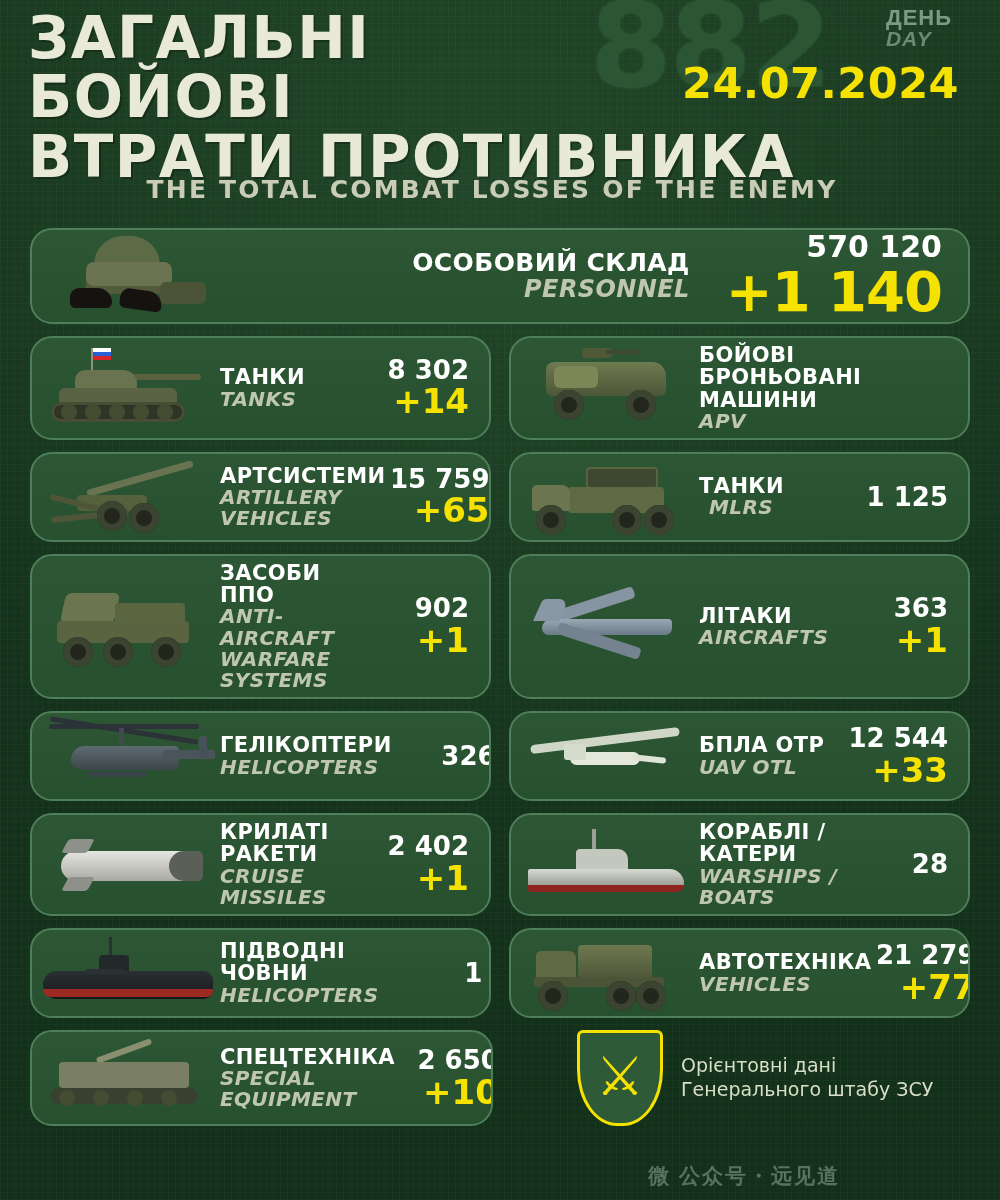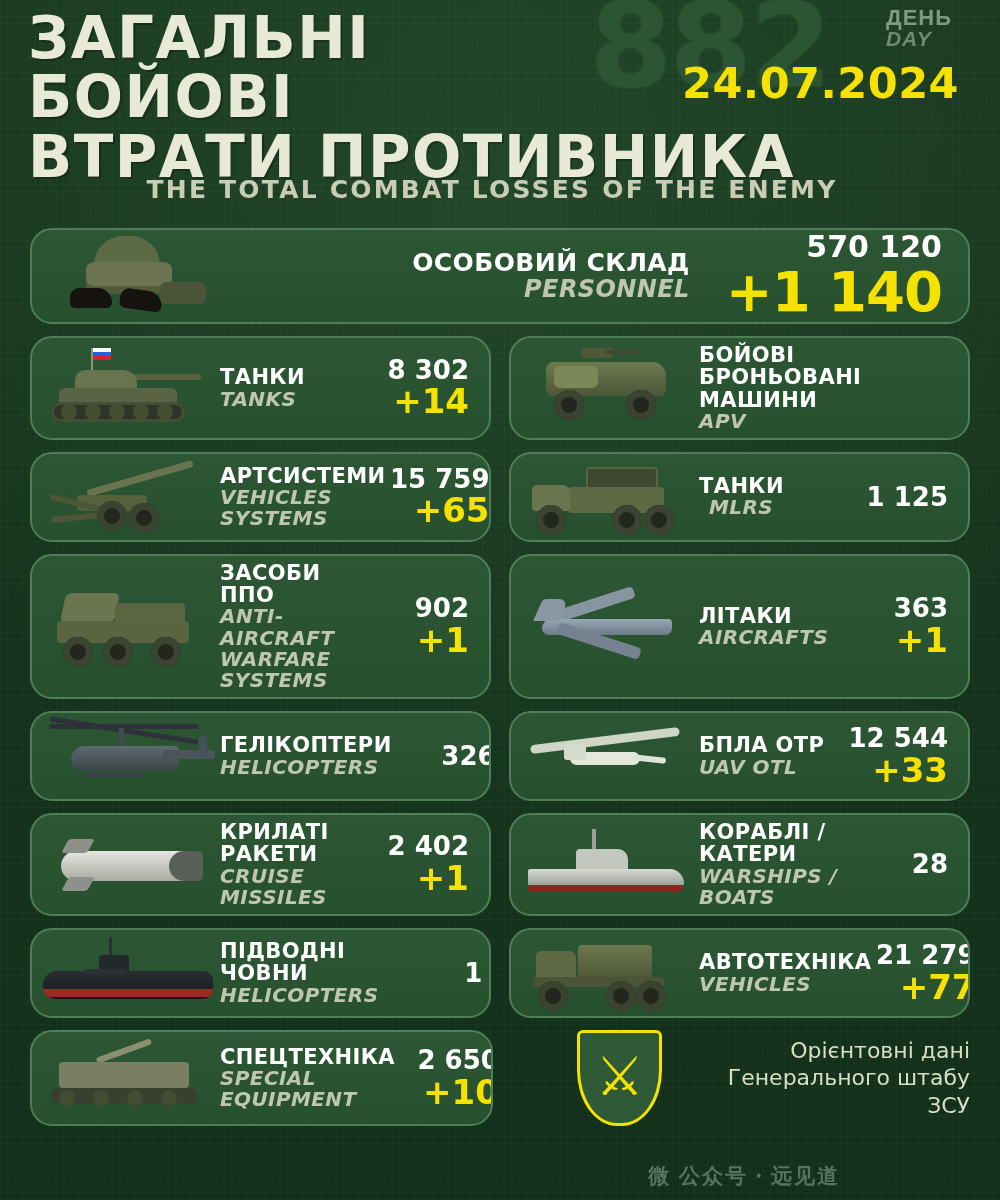--- a/index.html
+++ b/index.html
@@ -186,24 +186,23 @@
   }
   .emblem .tryzub {
     position: absolute; left: 50%; top: 50%;
     transform: translate(-50%,-52%);
     color: #f5e200;
     font-size: 54px; line-height: 1;
     font-family: "DejaVu Sans", sans-serif;
   }
   .foot-note {
     color: #d9dec6;
-    font-size: 22px;
+    font-size: 19px;
     line-height: 1.25;
     font-family: "DejaVu Sans", sans-serif;
-    text-align: right;
   }
   .watermark {
     position: absolute;
     right: 160px; bottom: 10px;
     color: #6f8a74;
     font-size: 21px;
     font-weight: 700;
     letter-spacing: 2px;
     opacity: 0.75;
   }
@@ -371,21 +370,21 @@
             <div class="sh howitzer-barrel" style="left:44px; top:20px;"></div>
             <div class="sh howitzer-base" style="left:36px; top:40px;"></div>
             <div class="sh leg" style="left:8px; top:48px; transform:rotate(14deg);"></div>
             <div class="sh leg" style="left:10px; top:58px; transform:rotate(-6deg);"></div>
             <div class="sh tire" style="left:56px; top:46px;"></div>
             <div class="sh tire" style="left:88px; top:48px;"></div>
           </div>
         </div>
         <div class="labels">
           <div class="lab-ua">АРТСИСТЕМИ</div>
-          <div class="lab-en">VEHICLES SYSTEMS</div>
+          <div class="lab-en">ARTILLERY VEHICLES</div>
         </div>
         <div class="nums">
           <div class="total">15 759</div>
           <div class="delta">+65</div>
         </div>
       </div>
 
       <div class="card">
         <div class="thumb">
           <div class="art">

